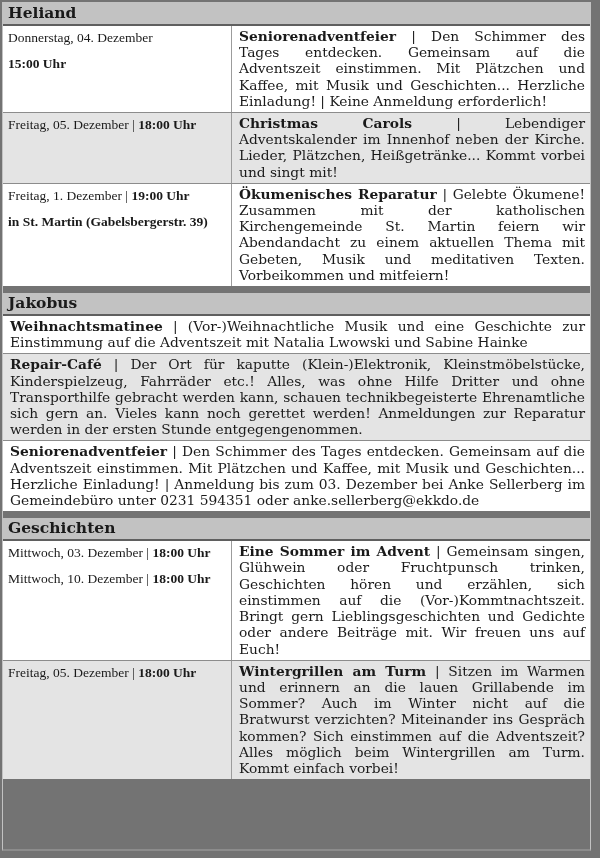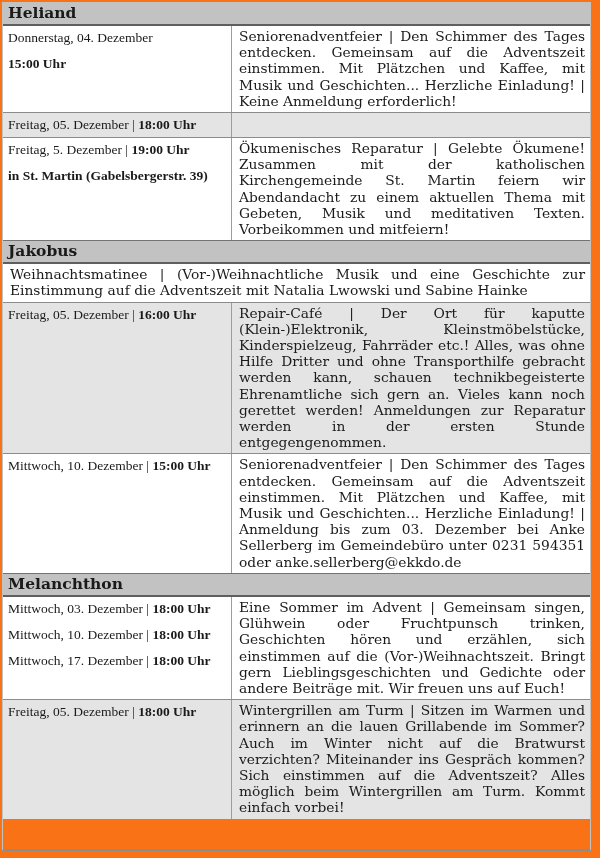--- a/index.html
+++ b/index.html
@@ -1,89 +1,83 @@
 <!DOCTYPE html>
 <html lang="de"><head>
 <meta charset="utf-8">
 <style>
   html,body{margin:0;padding:0;background:#ffffff;}
-  .page{width:600px;height:858px;overflow:hidden;background:#f97316;position:relative;
+  .page{width:600px;height:858px;overflow:hidden;background:#737373;position:relative;
         font-family:"DejaVu Serif",serif;color:#1a1a1a;}
   .table{margin:2px 0 0 2px;width:589px;height:849px;overflow:hidden;box-sizing:border-box;
          border:1px solid #c2c2c2;border-bottom:2px solid #8c8c8c;}
   .section-header{background:#c2c2c2;border-bottom:2px solid #5f5f5f;
                   padding:1px 5px 2px 5px;font-weight:bold;font-size:15.5px;line-height:18px;}
-  .section:not(:first-child) .section-header{border-top:1px solid #737373;}
+  .section:not(:first-child) .section-header{border-top:7px solid #737373;}
   .row{display:flex;background:#ffffff;}
   .row.shaded{background:#e4e4e4;}
   .row + .row{border-top:1px solid #8c8c8c;}
   .cell-left{flex:0 0 229px;box-sizing:border-box;display:flex;flex-direction:column;
              justify-content:flex-start;gap:10px;padding:4px 3px 4px 5px;
              border-right:1px solid #9c9c9c;
              font-family:Liberation Serif, serif;font-size:13.5px;line-height:16px;
              white-space:nowrap;overflow:hidden;}
   .cell-right{flex:1;box-sizing:border-box;padding:2px 5px 3px 7px;
               font-size:13.8px;line-height:16.2px;text-align:justify;}
   .dline b{font-weight:bold;}
-  .evt-title{font-weight:normal;}
+  .evt-title{font-weight:bold;}
 </style>
 </head>
 <body>
 
 <div class="page">
   <div class="table">
       <div class="section">
         <div class="section-header">Heliand</div>
         <div class="row">
           <div class="cell-left">
             <div class="dline"><span>Donnerstag, 04. Dezember</span><b></b></div>
             <div class="dline"><span></span><b>15:00 Uhr</b></div>
           </div>
           <div class="cell-right"><b class="evt-title">Seniorenadventfeier</b><span> | Den Schimmer des Tages entdecken. Gemeinsam auf die Adventszeit einstim­men. Mit Plätzchen und Kaffee, mit Musik und Ge­schichten... Herzliche Einladung! | Keine Anmeldung erforderlich!</span></div>
         </div>
         <div class="row shaded">
           <div class="cell-left">
             <div class="dline"><span>Freitag, 05. Dezember | </span><b>18:00 Uhr</b></div>
           </div>
+          <div class="cell-right"><b class="evt-title">Christmas Carols</b><span> | Lebendiger Adventskalender im Innenhof neben der Kirche. Lieder, Plätzchen, Heiß­getränke... Kommt vorbei und singt mit!</span></div>
         </div>
         <div class="row">
           <div class="cell-left">
-            <div class="dline"><span>Freitag, 5. Dezember | </span><b>19:00 Uhr</b></div>
+            <div class="dline"><span>Freitag, 1. Dezember | </span><b>19:00 Uhr</b></div>
             <div class="dline"><span></span><b>in St. Martin (Gabelsbergerstr. 39)</b></div>
           </div>
           <div class="cell-right"><b class="evt-title">Ökumenisches Reparatur</b><span> | Gelebte Ökumene! Zusammen mit der katholischen Kirchengemeinde St. Martin feiern wir Abendandacht zu einem aktuellen Thema mit Gebeten, Musik und meditativen Texten. Vorbeikommen und mitfeiern!</span></div>
         </div>
       </div>
       <div class="section">
         <div class="section-header">Jakobus</div>
         <div class="row">
           <div class="cell-right"><b class="evt-title">Weihnachtsmatinee</b><span> | (Vor-)Weihnachtliche Musik und eine Geschichte zur Einstimmung auf die Advents­zeit mit Natalia Lwowski und Sabine Hainke</span></div>
         </div>
         <div class="row shaded">
-          <div class="cell-left">
-            <div class="dline"><span>Freitag, 05. Dezember | </span><b>16:00 Uhr</b></div>
-          </div>
           <div class="cell-right"><b class="evt-title">Repair-Café</b><span> | Der Ort für kaputte (Klein-)Elektronik, Kleinstmöbelstücke, Kinderspielzeug, Fahrräder etc.! Alles, was ohne Hilfe Dritter und ohne Transporthil­fe gebracht werden kann, schauen technikbegeisterte Ehrenamtliche sich gern an. Vieles kann noch gerettet werden! Anmeldungen zur Reparatur werden in der ersten Stunde entgegengenommen.</span></div>
         </div>
         <div class="row">
-          <div class="cell-left">
-            <div class="dline"><span>Mittwoch, 10. Dezember | </span><b>15:00 Uhr</b></div>
-          </div>
           <div class="cell-right"><b class="evt-title">Seniorenadventfeier</b><span> | Den Schimmer des Tages entdecken. Gemeinsam auf die Adventszeit einstim­men. Mit Plätzchen und Kaffee, mit Musik und Ge­schichten... Herzliche Einladung! | Anmeldung bis zum 03. Dezember bei Anke Sellerberg im Gemeindebüro unter 0231 594351 oder anke.sellerberg@ekkdo.de</span></div>
         </div>
       </div>
       <div class="section">
-        <div class="section-header">Melanchthon</div>
+        <div class="section-header">Geschichten</div>
         <div class="row">
           <div class="cell-left">
             <div class="dline"><span>Mittwoch, 03. Dezember | </span><b>18:00 Uhr</b></div>
             <div class="dline"><span>Mittwoch, 10. Dezember | </span><b>18:00 Uhr</b></div>
-            <div class="dline"><span>Mittwoch, 17. Dezember | </span><b>18:00 Uhr</b></div>
           </div>
-          <div class="cell-right"><b class="evt-title">Eine Sommer im Advent</b><span> | Gemeinsam singen, Glüh­wein oder Fruchtpunsch trinken, Geschichten hören und erzählen, sich einstimmen auf die (Vor-)Weih­nachtszeit. Bringt gern Lieblingsgeschichten und Ge­dichte oder andere Beiträge mit. Wir freuen uns auf Euch!</span></div>
+          <div class="cell-right"><b class="evt-title">Eine Sommer im Advent</b><span> | Gemeinsam singen, Glüh­wein oder Fruchtpunsch trinken, Geschichten hören und erzählen, sich einstimmen auf die (Vor-)Kommt­nachtszeit. Bringt gern Lieblingsgeschichten und Ge­dichte oder andere Beiträge mit. Wir freuen uns auf Euch!</span></div>
         </div>
         <div class="row shaded">
           <div class="cell-left">
             <div class="dline"><span>Freitag, 05. Dezember | </span><b>18:00 Uhr</b></div>
           </div>
           <div class="cell-right"><b class="evt-title">Wintergrillen am Turm</b><span> | Sitzen im Warmen und erinnern an die lauen Grillabende im Sommer? Auch im Winter nicht auf die Bratwurst verzichten? Mitei­nander ins Gespräch kommen? Sich einstimmen auf die Adventszeit? Alles möglich beim Wintergrillen am Turm. Kommt einfach vorbei!</span></div>
         </div>
       </div>
     </div>
 </div>

